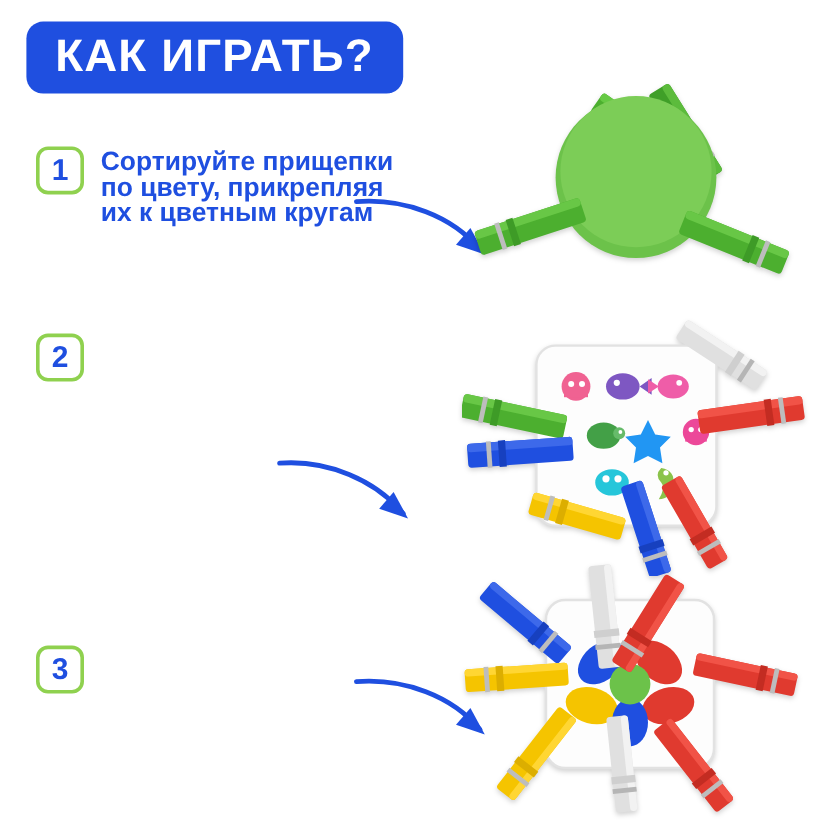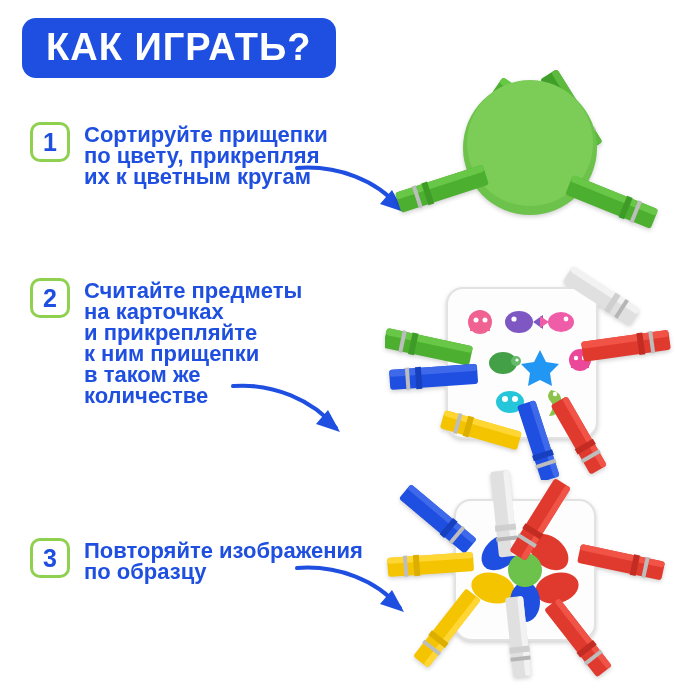--- a/index.html
+++ b/index.html
@@ -96,32 +96,24 @@
 
 <div class="step" id="step1">
   <div class="step-num">1</div>
   <div class="step-text">Сортируйте прищепки
 по цвету, прикрепляя
 их к цветным кругам</div>
 </div>
 
 <div class="step" id="step2">
   <div class="step-num">2</div>
-  <div class="step-text">Считайте предметы
-на карточках
-и прикрепляйте
-к ним прищепки
-в таком же
-количестве</div>
 </div>
 
 <div class="step" id="step3">
   <div class="step-num">3</div>
-  <div class="step-text">Повторяйте изображения
-по образцу</div>
 </div>
 
 <svg class="arrow" style="left:292px; top:160px;" width="130" height="70" viewBox="0 0 130 70">
   <path d="M5 8 C 45 5, 85 20, 108 48" stroke="#1f4fe0" stroke-width="4" fill="none" stroke-linecap="round"></path>
   <path d="M88 44 L112 52 L100 30" fill="#1f4fe0"></path>
 </svg>
 
 <svg class="arrow" style="left:228px; top:378px;" width="130" height="70" viewBox="0 0 130 70">
   <path d="M5 8 C 45 5, 85 22, 108 50" stroke="#1f4fe0" stroke-width="4" fill="none" stroke-linecap="round"></path>
   <path d="M88 46 L112 54 L100 32" fill="#1f4fe0"></path>

